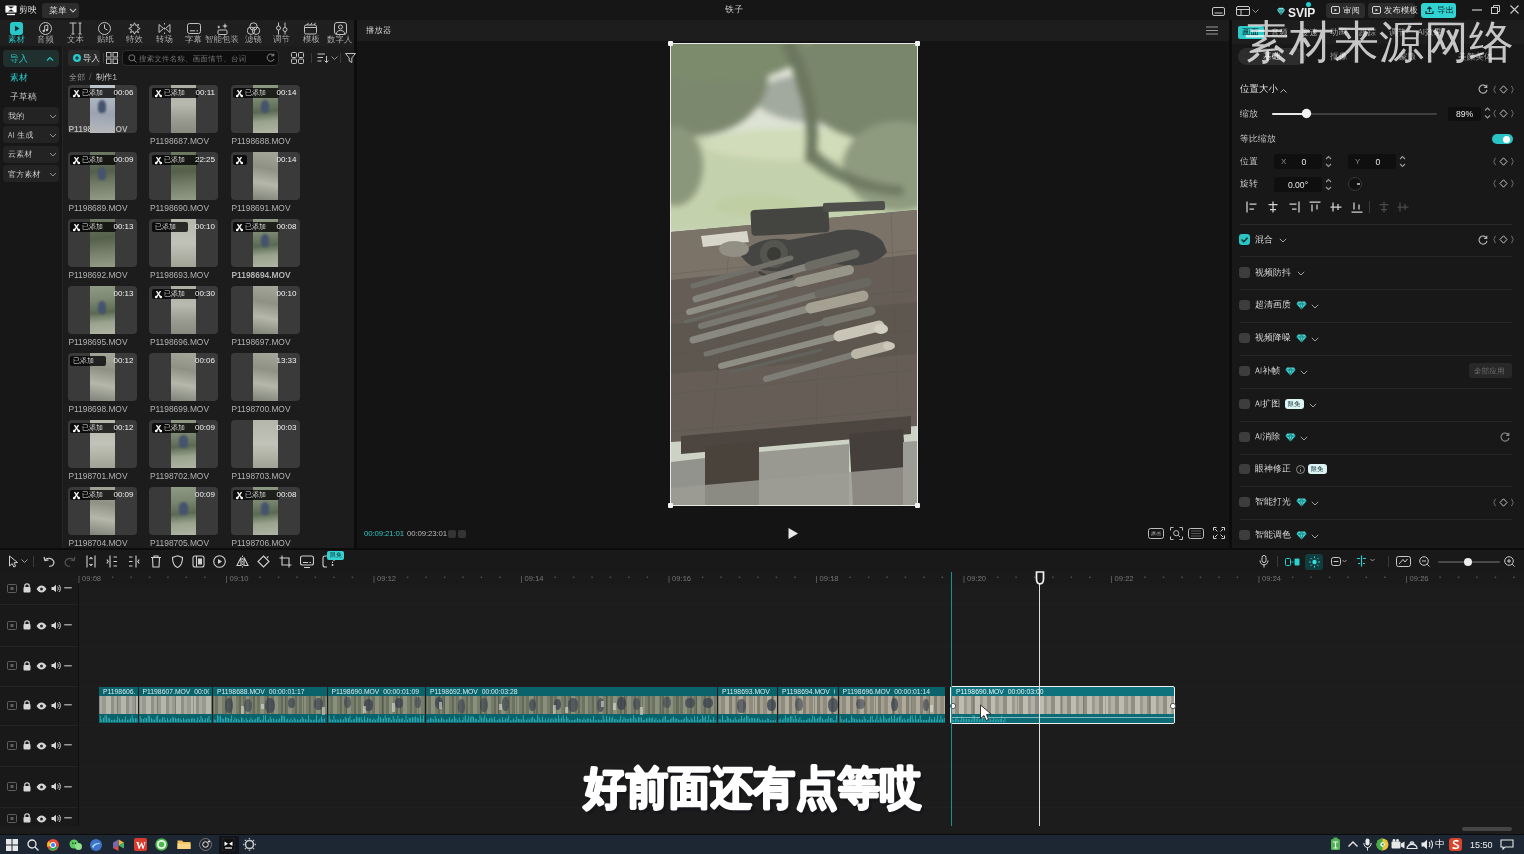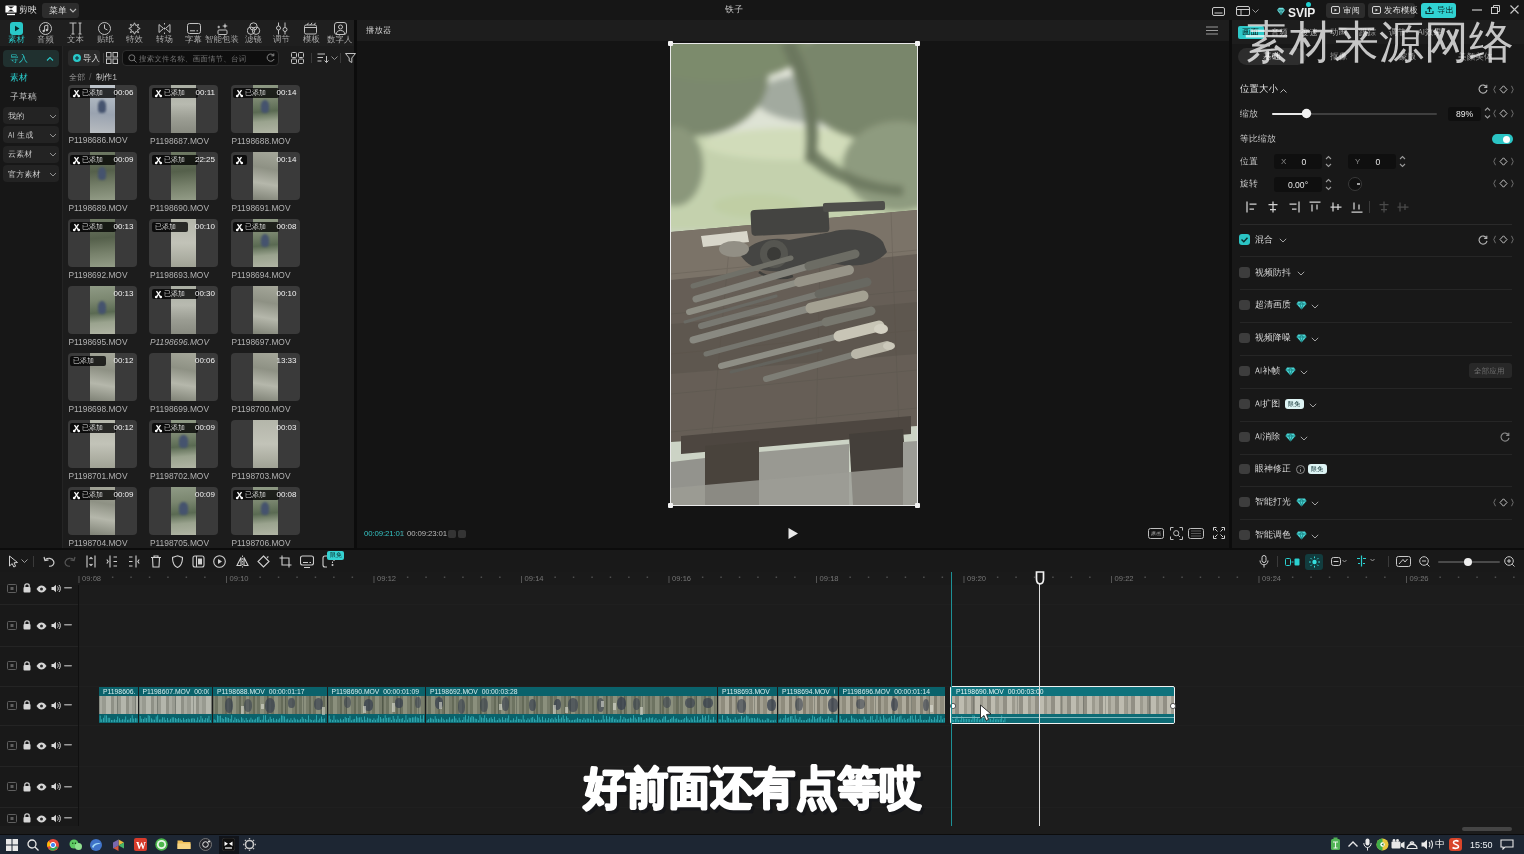--- a/index.html
+++ b/index.html
@@ -291,21 +291,21 @@
     </svg>
     <div style="position:absolute;left:67.5px;top:85px;width:69px;height:48px;background:#3a3a3a;border-radius:4px;overflow:hidden;">
       <div style="position:absolute;left:22px;top:0;width:25px;height:48px;background:linear-gradient(185deg,#c0c6cc 0%,#aab3bd 35%,#9aa3b0 60%,#b8bcc0 100%);">
         <div style="position:absolute;left:32%;top:32%;width:34%;height:26%;background:#45536e;border-radius:45% 45% 35% 35%;filter:blur(1.2px)"></div>
       </div>
     </div>
     <svg style="position:absolute;left:70.0px;top:87.5px;" width="46" height="10" viewBox="0 0 46 10">
       <use href="#badgefull"></use>
     </svg>
     <div style="position:absolute;left:112.5px;top:88.5px;font-size:8px;color:#f2f2f2;font-weight:400;line-height:1;width:21px;text-align:right;">00:06</div>
-    <div style="position:absolute;left:68.5px;top:136px;font-size:8.4px;color:#b2b2b2;font-weight:400;line-height:1;">P1198686.MOV</div>
+    <div style="position:absolute;left:68.5px;top:125px;font-size:8.4px;color:#b2b2b2;font-weight:700;line-height:1;">P1198686.MOV</div>
     <div style="position:absolute;left:149px;top:85px;width:69px;height:48px;background:#3a3a3a;border-radius:4px;overflow:hidden;">
       <div style="position:absolute;left:22px;top:0;width:25px;height:48px;background:linear-gradient(180deg,#aaaea3 0%,#b8bab0 40%,#9b9d93 70%,#888a80 100%);"></div>
     </div>
     <svg style="position:absolute;left:151.5px;top:87.5px;" width="46" height="10" viewBox="0 0 46 10">
       <use href="#badgefull"></use>
     </svg>
     <div style="position:absolute;left:194px;top:88.5px;font-size:8px;color:#f2f2f2;font-weight:400;line-height:1;width:21px;text-align:right;">00:11</div>
     <div style="position:absolute;left:150px;top:136.5px;font-size:8.4px;color:#b2b2b2;font-weight:400;line-height:1;">P1198687.MOV</div>
     <div style="position:absolute;left:230.5px;top:85px;width:69px;height:48px;background:#3a3a3a;border-radius:4px;overflow:hidden;">
       <div style="position:absolute;left:22px;top:0;width:25px;height:48px;background:linear-gradient(175deg,#8f9a85 0%,#7b8770 30%,#5a6a52 55%,#9aa38e 75%,#b0b4a4 100%);">
@@ -361,36 +361,36 @@
     <div style="position:absolute;left:150px;top:270.5px;font-size:8.4px;color:#b2b2b2;font-weight:400;line-height:1;">P1198693.MOV</div>
     <div style="position:absolute;left:230.5px;top:219px;width:69px;height:48px;background:#3a3a3a;border-radius:4px;overflow:hidden;">
       <div style="position:absolute;left:22px;top:0;width:25px;height:48px;background:linear-gradient(175deg,#8f9a85 0%,#7b8770 30%,#5a6a52 55%,#9aa38e 75%,#b0b4a4 100%);">
         <div style="position:absolute;left:32%;top:32%;width:34%;height:26%;background:#45536e;border-radius:45% 45% 35% 35%;filter:blur(1.2px)"></div>
       </div>
     </div>
     <svg style="position:absolute;left:233.0px;top:221.5px;" width="46" height="10" viewBox="0 0 46 10">
       <use href="#badgefull"></use>
     </svg>
     <div style="position:absolute;left:275.5px;top:222.5px;font-size:8px;color:#f2f2f2;font-weight:400;line-height:1;width:21px;text-align:right;">00:08</div>
-    <div style="position:absolute;left:231.5px;top:270.5px;font-size:8.4px;color:#b2b2b2;font-weight:400;line-height:1;">P1198694.MOV</div>
+    <div style="position:absolute;left:231.5px;top:270.5px;font-size:8.4px;color:#b2b2b2;font-weight:700;line-height:1;">P1198694.MOV</div>
     <div style="position:absolute;left:67.5px;top:286px;width:69px;height:48px;background:#3a3a3a;border-radius:4px;overflow:hidden;">
       <div style="position:absolute;left:22px;top:0;width:25px;height:48px;background:linear-gradient(175deg,#8f9a85 0%,#7b8770 30%,#5a6a52 55%,#9aa38e 75%,#b0b4a4 100%);">
         <div style="position:absolute;left:32%;top:32%;width:34%;height:26%;background:#45536e;border-radius:45% 45% 35% 35%;filter:blur(1.2px)"></div>
       </div>
     </div>
     <div style="position:absolute;left:112.5px;top:289.5px;font-size:8px;color:#f2f2f2;font-weight:400;line-height:1;width:21px;text-align:right;">00:13</div>
     <div style="position:absolute;left:68.5px;top:337.5px;font-size:8.4px;color:#b2b2b2;font-weight:400;line-height:1;">P1198695.MOV</div>
     <div style="position:absolute;left:149px;top:286px;width:69px;height:48px;background:#3a3a3a;border-radius:4px;overflow:hidden;">
       <div style="position:absolute;left:22px;top:0;width:25px;height:48px;background:linear-gradient(180deg,#aaaea3 0%,#b8bab0 40%,#9b9d93 70%,#888a80 100%);"></div>
     </div>
     <svg style="position:absolute;left:151.5px;top:288.5px;" width="46" height="10" viewBox="0 0 46 10">
       <use href="#badgefull"></use>
     </svg>
     <div style="position:absolute;left:194px;top:289.5px;font-size:8px;color:#f2f2f2;font-weight:400;line-height:1;width:21px;text-align:right;">00:30</div>
-    <div style="position:absolute;left:150px;top:337.5px;font-size:8.4px;color:#b2b2b2;font-weight:400;line-height:1;font-style:italic;">P1198696.MOV</div>
+    <div style="position:absolute;left:150px;top:337.5px;font-size:8.4px;color:#b2b2b2;font-weight:400;line-height:1;">P1198696.MOV</div>
     <div style="position:absolute;left:230.5px;top:286px;width:69px;height:48px;background:#3a3a3a;border-radius:4px;overflow:hidden;">
       <div style="position:absolute;left:22px;top:0;width:25px;height:48px;background:linear-gradient(190deg,#a5a79a 0%,#8e9184 35%,#b5b7ab 65%,#7f8276 100%);"></div>
     </div>
     <div style="position:absolute;left:275.5px;top:289.5px;font-size:8px;color:#f2f2f2;font-weight:400;line-height:1;width:21px;text-align:right;">00:10</div>
     <div style="position:absolute;left:231.5px;top:337.5px;font-size:8.4px;color:#b2b2b2;font-weight:400;line-height:1;">P1198697.MOV</div>
     <div style="position:absolute;left:67.5px;top:353px;width:69px;height:48px;background:#3a3a3a;border-radius:4px;overflow:hidden;">
       <div style="position:absolute;left:22px;top:0;width:25px;height:48px;background:linear-gradient(190deg,#a5a79a 0%,#8e9184 35%,#b5b7ab 65%,#7f8276 100%);"></div>
     </div>
     <svg style="position:absolute;left:70.0px;top:355.5px;" width="36" height="10" viewBox="0 0 36 10">
       <use href="#badgeadd"></use>

